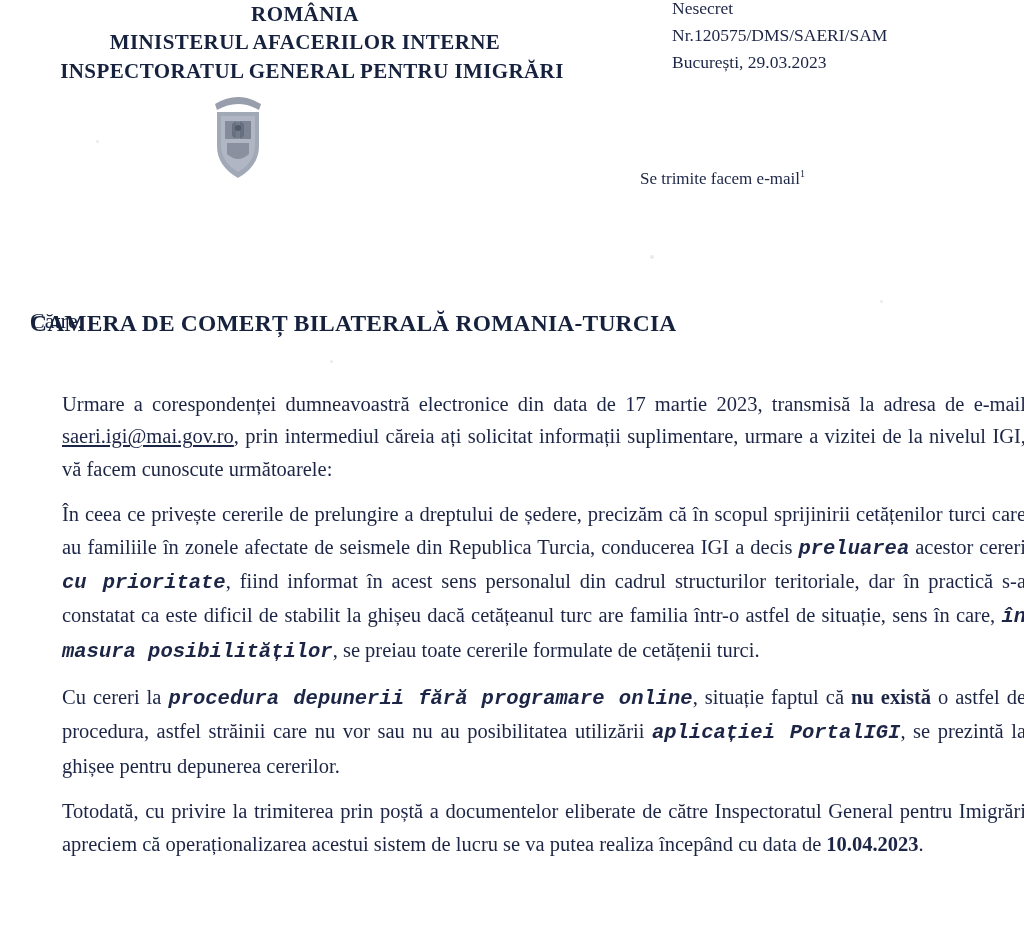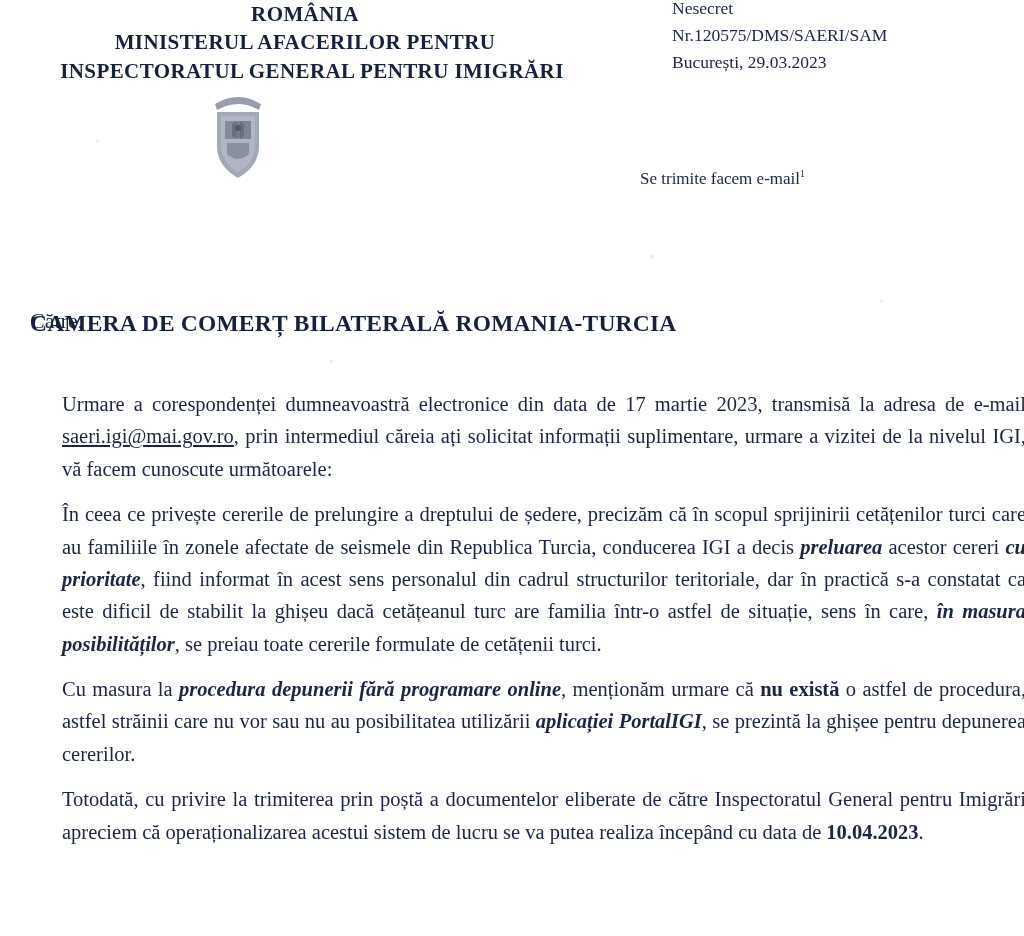--- a/index.html
+++ b/index.html
@@ -118,21 +118,21 @@
     margin-left: 32px;
   }
   .body-text p {
     margin: 0 0 13px 0;
     text-align: justify;
     text-justify: inter-word;
   }
   .body-text p:last-child { margin-bottom: 0; }
 
   .u { text-decoration: underline; }
-  .bi { font-style: italic; font-weight: bold; }
+  .bi { font-style: italic; font-weight: bold; font-family: Liberation Mono, monospace; }
   .b { font-weight: bold; }
 
   
   .speckle {
     position: absolute;
     background: #d8d8de;
     border-radius: 50%;
     opacity: .55;
     pointer-events: none;
   }
@@ -144,21 +144,21 @@
 
   <div class="speckle" style="left:96px;top:140px;width:3px;height:3px;"></div>
   <div class="speckle" style="left:880px;top:300px;width:3px;height:3px;"></div>
   <div class="speckle" style="left:650px;top:255px;width:4px;height:4px;"></div>
   <div class="speckle" style="left:330px;top:360px;width:3px;height:3px;"></div>
 
   <div class="header">
 
     <div class="institution">
       <div class="line1">ROMÂNIA</div>
-      <div class="line2">MINISTERUL AFACERILOR PENTRU</div>
+      <div class="line2">MINISTERUL AFACERILOR INTERNE</div>
       <div class="line3">INSPECTORATUL GENERAL PENTRU IMIGRĂRI</div>
     </div>
 
     <div class="crest">
       <svg width="70" height="95" viewBox="0 0 70 95" xmlns="http://www.w3.org/2000/svg">
 
         <path d="M12 16 Q35 2 58 16 L56 22 Q35 10 14 22 Z" fill="#8d94a3" opacity="0.9"></path>
 
         <path d="M14 24 L56 24 L56 58 Q56 78 35 90 Q14 78 14 58 Z" fill="#9aa2b0" opacity="0.92"></path>
         <path d="M18 28 L52 28 L52 57 Q52 74 35 84 Q18 74 18 57 Z" fill="#b3b9c6" opacity="0.85"></path>
@@ -183,19 +183,19 @@
 
   <div class="addressee">Către,</div>
   <div class="recipient">CAMERA DE COMERȚ BILATERALĂ ROMANIA-TURCIA</div>
 
   <div class="body-text">
 
     <p><span>Urmare a corespondenței dumneavoastră electronice din data de 17 martie 2023, transmisă la adresa de e-mail </span><span class="u">saeri.igi@mai.gov.ro</span><span>, prin intermediul căreia ați solicitat  informații  suplimentare, urmare a vizitei de la nivelul IGI, vă facem cunoscute următoarele:</span></p>
 
     <p><span>În ceea ce privește cererile de prelungire a dreptului de ședere, precizăm că în scopul sprijinirii cetățenilor turci care au familiile în zonele afectate de seismele din Republica Turcia, conducerea IGI a decis </span><span class="bi">preluarea</span><span> acestor cereri </span><span class="bi">cu prioritate</span><span>, fiind informat în acest sens personalul din cadrul structurilor teritoriale, dar în practică s-a  constatat ca este dificil de stabilit la ghișeu dacă cetățeanul turc are familia într-o astfel de situație, sens în care, </span><span class="bi">în masura posibilităților</span><span>, se preiau toate cererile formulate de cetățenii turci.</span></p>
 
-    <p><span>Cu masura la </span><span class="bi">procedura depunerii fără programare online</span><span>, menționăm urmare că </span><span class="b">nu există</span><span> o astfel de procedura, astfel străinii care nu vor sau nu au posibilitatea utilizării </span><span class="bi">aplicației PortalIGI</span><span>, se prezintă la ghișee pentru depunerea cererilor.</span></p>
+    <p><span>Cu cereri la </span><span class="bi">procedura depunerii fără programare online</span><span>, situație faptul că </span><span class="b">nu există</span><span> o astfel de procedura, astfel străinii care nu vor sau nu au posibilitatea utilizării </span><span class="bi">aplicației PortalIGI</span><span>, se prezintă la ghișee pentru depunerea cererilor.</span></p>
 
     <p><span>Totodată, cu privire la trimiterea prin poștă a documentelor eliberate de către Inspectoratul General pentru Imigrări  apreciem că operaționalizarea acestui sistem de lucru se va putea realiza începând cu data de </span><span class="b">10.04.2023</span><span>.</span></p>
 
   </div>
 
 </div>
 
 </body></html>

